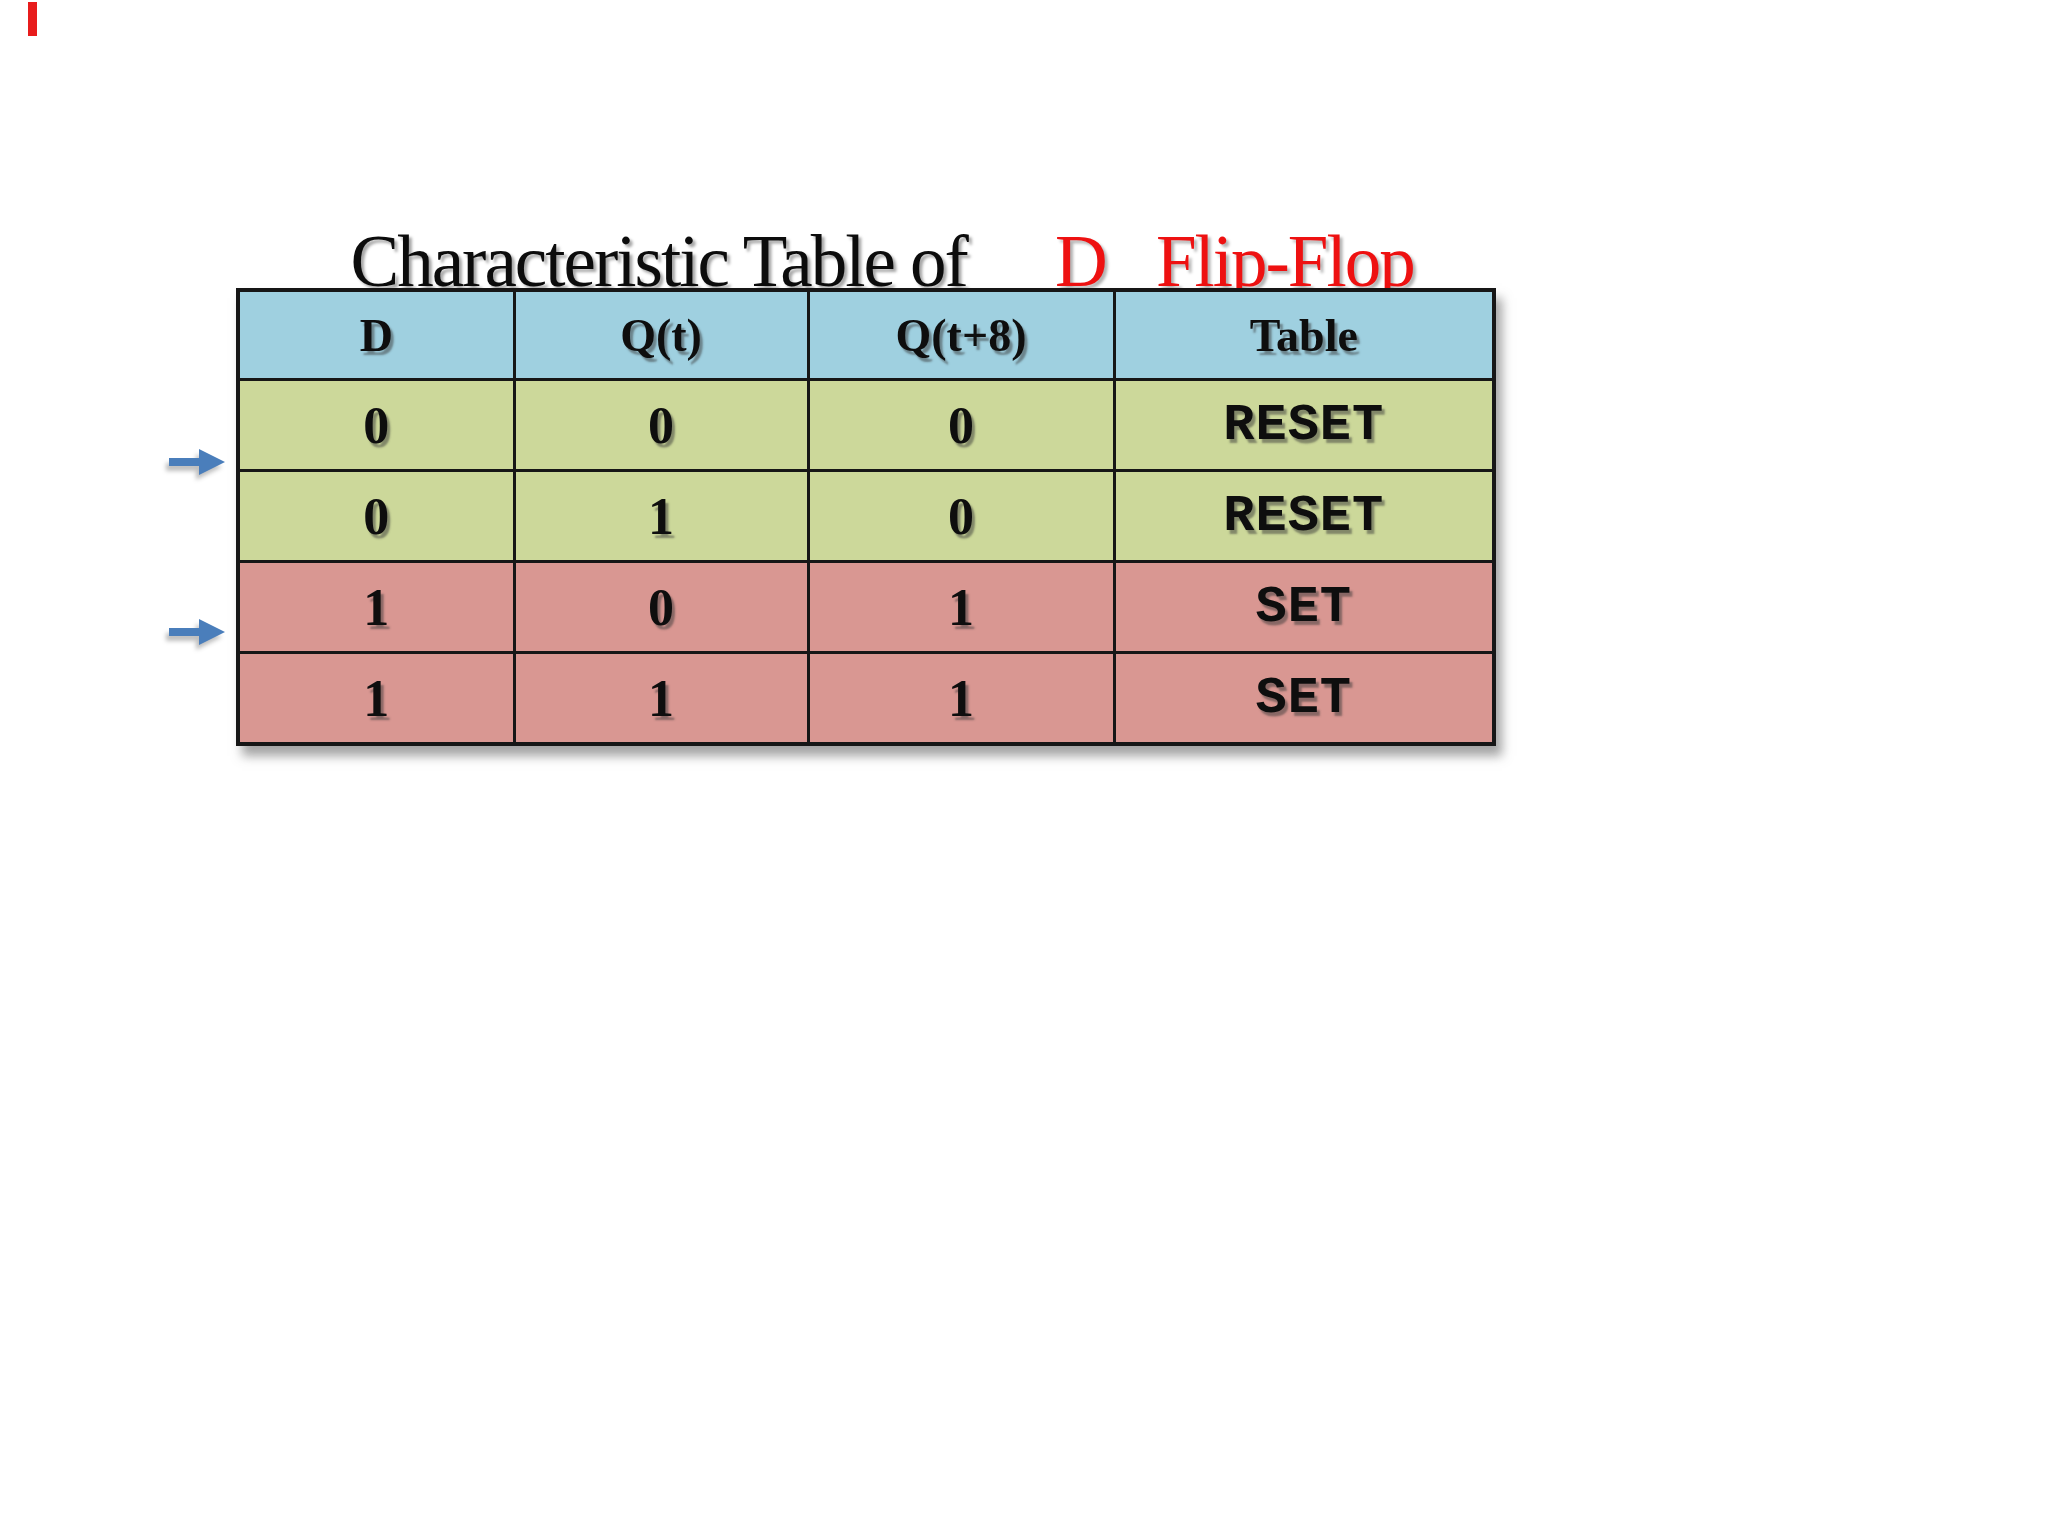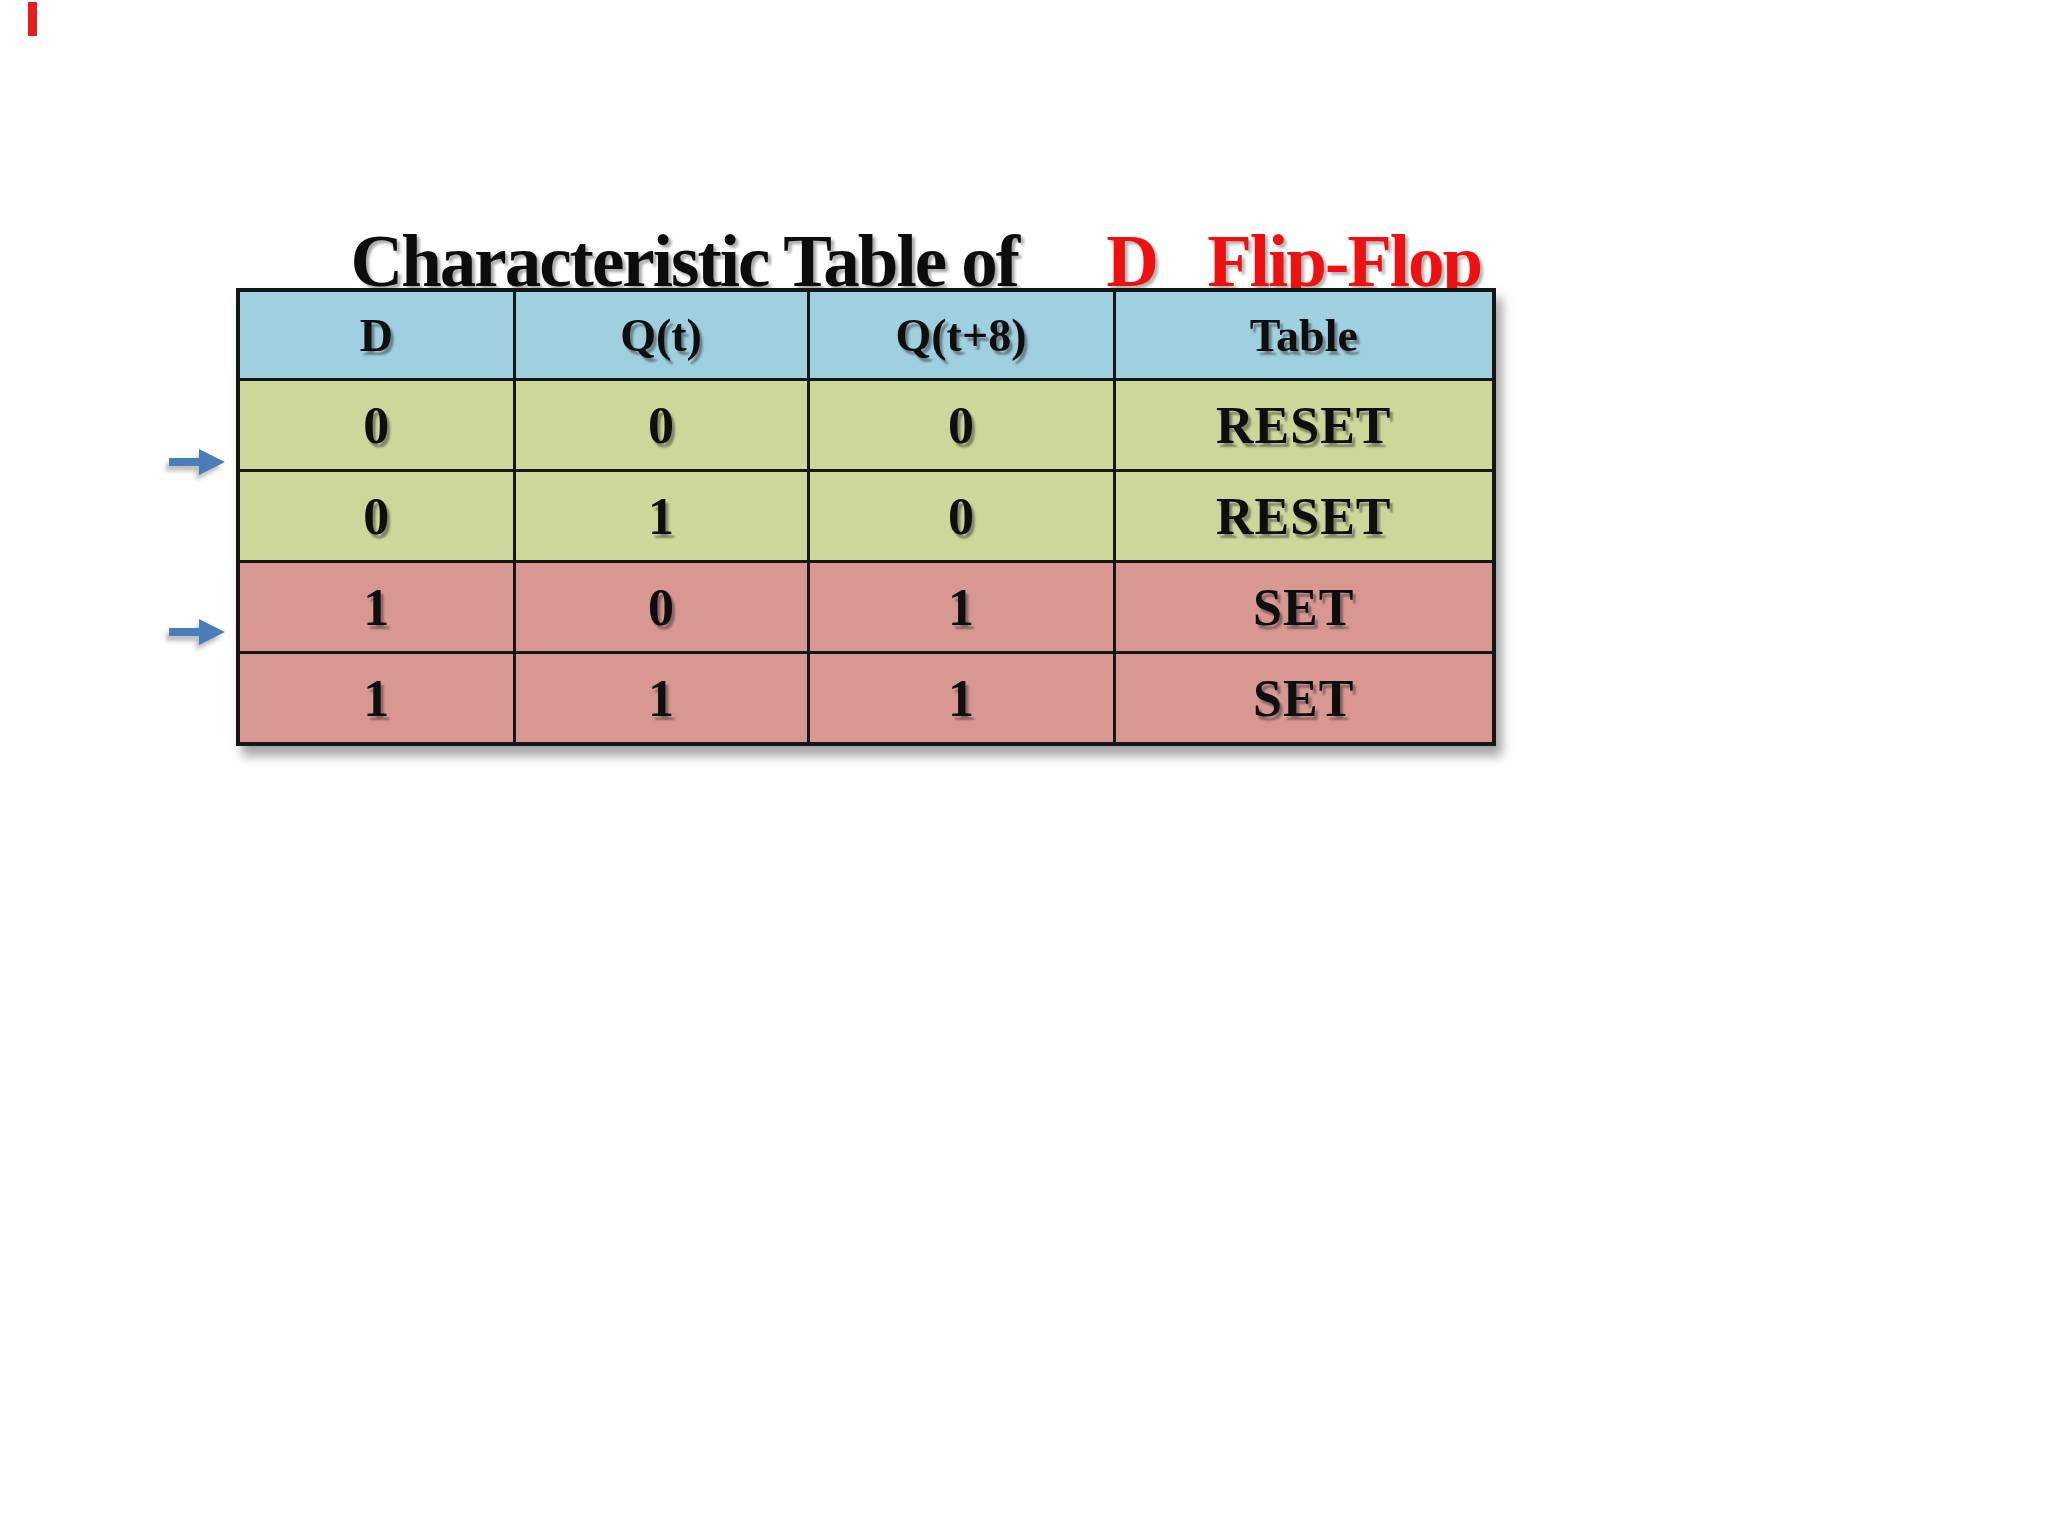--- a/index.html
+++ b/index.html
@@ -17,21 +17,21 @@
     left: 28px; top: 2px;
     width: 9px; height: 34px;
     background: var(--corner_mark, #e81c1c);
   }
 
   
   .slide-title {
     position: absolute;
     left: 318px; top: 136px;
     font-size: 73px;
-    font-weight: 700;
+    font-weight: 400;
     letter-spacing: -2px;
     white-space: pre;
     color: #0c0c0c;
     text-shadow: 3px 3px 3px rgba(0,0,0,0.35);
   }
   .slide-title .t-black {
     border-bottom: 6px solid #111111;
     padding-bottom: 5px;
     padding-right: 52px;
   }
@@ -69,21 +69,21 @@
     font-size: 46px;
   }
   table.ctable td {
     height: 88px;
     font-size: 52px;
   }
   tr.row-reset td { background: var(--reset_bg, #ccd89a); }
   tr.row-set   td { background: var(--set_bg, #d99792); }
   td.d-one  { color: var(--d_one, #f2146e); }
   td.q-next { color: var(--q_next, #1f3870); }
-  td.state-cell { font-size: 46px; letter-spacing: 1px; }
+  td.state-cell { font-size: 46px; letter-spacing: 1px; font-family: Liberation Mono, monospace; }
 
   
   .row-pointer {
     position: absolute;
     width: 58px; height: 32px;
     filter: drop-shadow(-3px 5px 2px rgba(0,0,0,0.25));
   }
   .row-pointer svg { display: block; width: 100%; height: 100%; }
   .row-pointer path { fill: var(--arrow, #4a7ebb); }
   .pointer-1 { left: 168px; top: 446px; }

